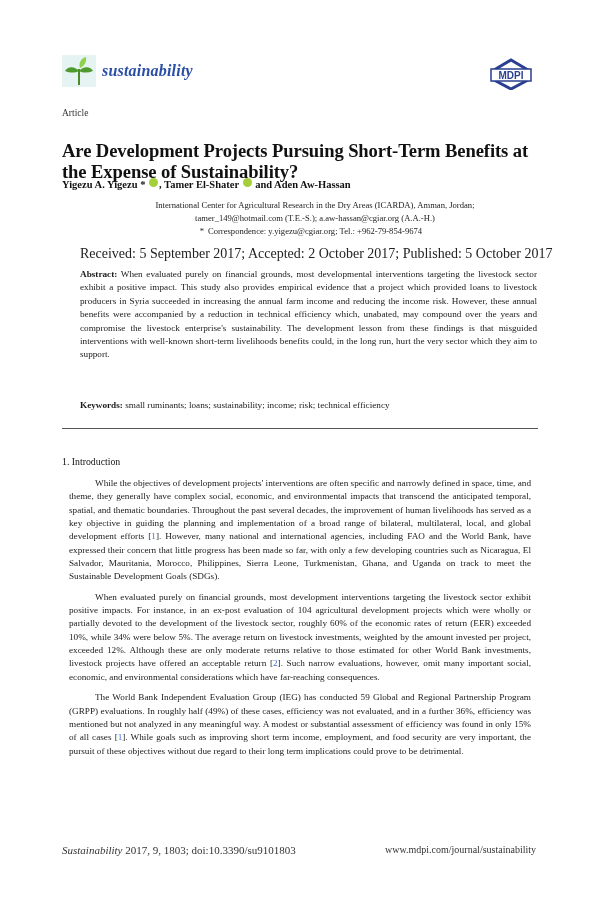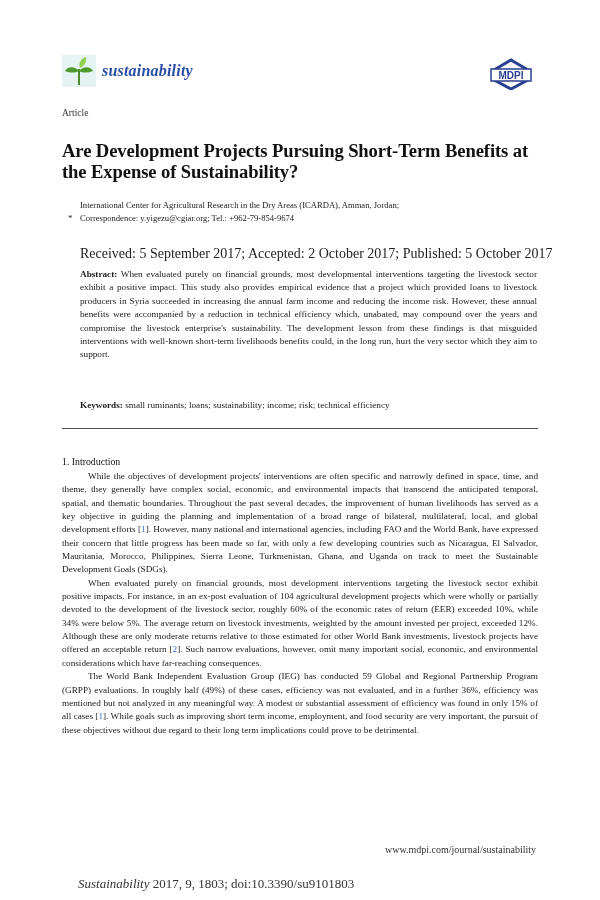--- a/index.html
+++ b/index.html
@@ -14,37 +14,37 @@
   .mdpi-logo { position: absolute; left: 488px; top: 58px; width: 46px; height: 32px; }
 
   .article-type { position: absolute; left: 62px; top: 108px; font-size: 9.5px; color: #333; }
   .title { position: absolute; left: 62px; top: 118px; width: 480px; font-weight: bold;
            font-size: 18.6px; line-height: 21px; color: #111; letter-spacing: -0.1px; margin-top: 22px; }
 
   .authors { position: absolute; left: 62px; top: 178px; font-weight: bold; font-size: 10.5px; color: #111; white-space: nowrap; }
   .orcid { display: inline-block; width: 9px; height: 9px; border-radius: 50%; background: #a6ce39;
            vertical-align: 1px; margin: 0 1px; }
   .affil { position: absolute; left: 80px; top: 199px; width: 470px; font-size: 8.6px; line-height: 13px; color: #222; }
-  .affil div { white-space: nowrap; }
+  .affil div { white-space: nowrap; text-align: center; }
   .star { display: inline-block; width: 12px; margin-left: -12px; }
   .dates { position: absolute; left: 80px; top: 246px; font-size: 14px; color: #222; white-space: nowrap; }
 
   .abstract { position: absolute; left: 80px; top: 268px; width: 457px; font-size: 9.2px; line-height: 13.4px;
               text-align: justify; color: #1a1a1a; }
   .abstract b { font-weight: bold; }
   .keywords { position: absolute; left: 80px; top: 400px; width: 460px; font-size: 9.2px; color: #1a1a1a; white-space: nowrap; }
   .divider { position: absolute; left: 62px; top: 428px; width: 476px; height: 0; border-top: 1px solid #555; }
 
   .section-heading { position: absolute; left: 62px; top: 456px; font-weight: normal; font-size: 9.8px; color: #111; }
   .body { position: absolute; left: 62px; top: 470px; width: 476px; font-size: 9.2px; line-height: 13.35px;
           text-align: justify; color: #1a1a1a; }
-  .body p { margin: 0; text-indent: 26px; }
+  .body p { margin: 7px; text-indent: 26px; }
   .cite { color: #3a6fd8; }
 
-  .footer-left { position: absolute; left: 62px; top: 876px; font-size: 13px; color: #333; white-space: nowrap; margin-left: 16px; }
+  .footer-left { position: absolute; left: 62px; top: 844px; font-size: 11px; color: #333; white-space: nowrap; }
   .footer-left i { font-style: italic; }
   .footer-right { position: absolute; left: 385px; top: 844px; font-size: 10px; color: #333; white-space: nowrap; }
 </style>
 </head>
 <body>
 
 <div class="page">
 
   <div class="journal-logo">
     <div class="logo-box">
@@ -64,23 +64,30 @@
       <path d="M6 12 L23 2 L40 12" fill="none" stroke="#2a3f8f" stroke-width="3"></path>
       <path d="M6 22 L23 31 L40 22" fill="none" stroke="#2a3f8f" stroke-width="3"></path>
       <rect x="3" y="11" width="40" height="12" fill="#fff" stroke="#2a3f8f" stroke-width="1.5"></rect>
       <text x="23" y="21" text-anchor="middle" font-family="Liberation Sans, sans-serif" font-weight="bold" font-size="10" fill="#2a3f8f">MDPI</text>
     </svg>
   </div>
 
   <div class="article-type">Article</div>
   <div class="title">Are Development Projects Pursuing Short-Term Benefits at the Expense of Sustainability?</div>
 
+  <div class="authors">
+    <span>Yigezu A. Yigezu</span>
+    <span>*</span>
+    <span class="orcid"></span><span>, </span><span>Tamer El-Shater</span>
+    <span class="orcid"></span><span> and </span><span>Aden Aw-Hassan</span>
+  </div>
 
   <div class="affil">
     <div>International Center for Agricultural Research in the Dry Areas (ICARDA), Amman, Jordan;</div>
+    <div>tamer_149@hotmail.com (T.E.-S.); a.aw-hassan@cgiar.org (A.A.-H.)</div>
     <div><span class="star">*</span><span>Correspondence: y.yigezu@cgiar.org; Tel.: +962-79-854-9674</span></div>
   </div>
 
   <div class="dates">Received: 5 September 2017; Accepted: 2 October 2017; Published: 5 October 2017</div>
 
   <div class="abstract">
     <b>Abstract:</b>
     <span>When evaluated purely on financial grounds, most developmental interventions targeting the livestock sector exhibit a positive impact. This study also provides empirical evidence that a project which provided loans to livestock producers in Syria succeeded in increasing the annual farm income and reducing the income risk. However, these annual benefits were accompanied by a reduction in technical efficiency which, unabated, may compound over the years and compromise the livestock enterprise's sustainability. The development lesson from these findings is that misguided interventions with well-known short-term livelihoods benefits could, in the long run, hurt the very sector which they aim to support.</span>
   </div>
 

